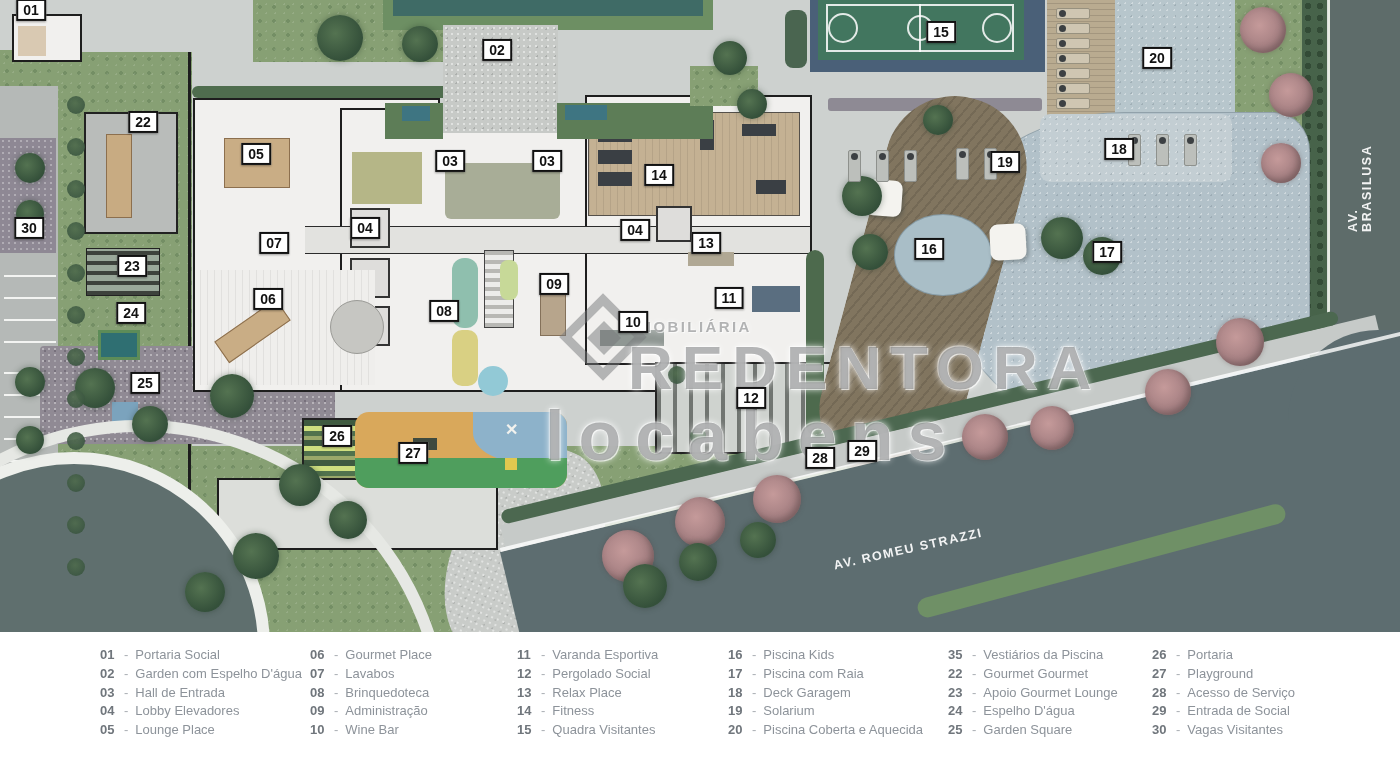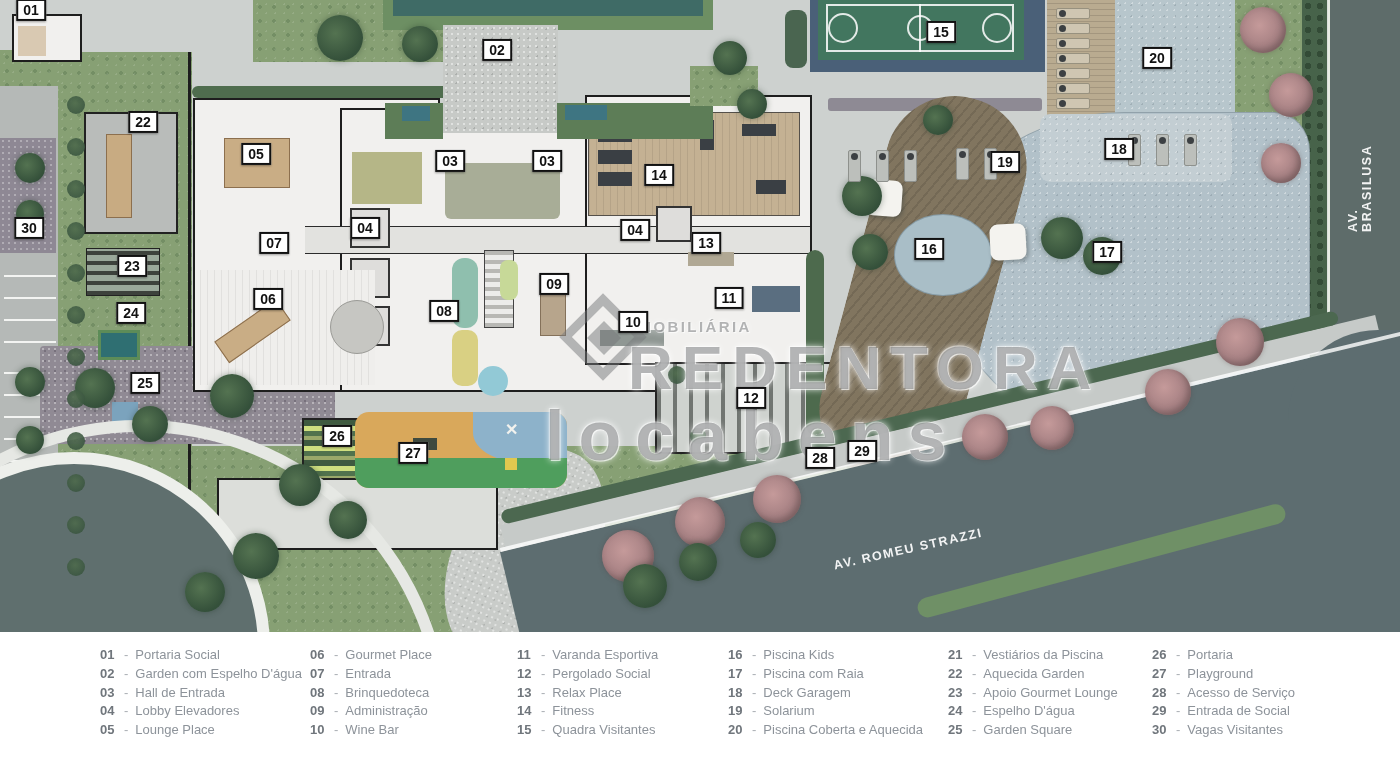--- a/index.html
+++ b/index.html
@@ -269,42 +269,42 @@
   <div class="legend">
       <div class="legend-col" style="left: 100px;">
         <div class="legend-item"><span class="lnum">01</span><span class="ldash">-</span><span class="llab">Portaria Social</span></div>
         <div class="legend-item"><span class="lnum">02</span><span class="ldash">-</span><span class="llab">Garden com Espelho D'água</span></div>
         <div class="legend-item"><span class="lnum">03</span><span class="ldash">-</span><span class="llab">Hall de Entrada</span></div>
         <div class="legend-item"><span class="lnum">04</span><span class="ldash">-</span><span class="llab">Lobby Elevadores</span></div>
         <div class="legend-item"><span class="lnum">05</span><span class="ldash">-</span><span class="llab">Lounge Place</span></div>
       </div>
       <div class="legend-col" style="left: 310px;">
         <div class="legend-item"><span class="lnum">06</span><span class="ldash">-</span><span class="llab">Gourmet Place</span></div>
-        <div class="legend-item"><span class="lnum">07</span><span class="ldash">-</span><span class="llab">Entrada</span></div>
+        <div class="legend-item"><span class="lnum">07</span><span class="ldash">-</span><span class="llab">Lavabos</span></div>
         <div class="legend-item"><span class="lnum">08</span><span class="ldash">-</span><span class="llab">Brinquedoteca</span></div>
         <div class="legend-item"><span class="lnum">09</span><span class="ldash">-</span><span class="llab">Administração</span></div>
         <div class="legend-item"><span class="lnum">10</span><span class="ldash">-</span><span class="llab">Wine Bar</span></div>
       </div>
       <div class="legend-col" style="left: 517px;">
         <div class="legend-item"><span class="lnum">11</span><span class="ldash">-</span><span class="llab">Varanda Esportiva</span></div>
         <div class="legend-item"><span class="lnum">12</span><span class="ldash">-</span><span class="llab">Pergolado Social</span></div>
         <div class="legend-item"><span class="lnum">13</span><span class="ldash">-</span><span class="llab">Relax Place</span></div>
         <div class="legend-item"><span class="lnum">14</span><span class="ldash">-</span><span class="llab">Fitness</span></div>
         <div class="legend-item"><span class="lnum">15</span><span class="ldash">-</span><span class="llab">Quadra Visitantes</span></div>
       </div>
       <div class="legend-col" style="left: 728px;">
         <div class="legend-item"><span class="lnum">16</span><span class="ldash">-</span><span class="llab">Piscina Kids</span></div>
         <div class="legend-item"><span class="lnum">17</span><span class="ldash">-</span><span class="llab">Piscina com Raia</span></div>
         <div class="legend-item"><span class="lnum">18</span><span class="ldash">-</span><span class="llab">Deck Garagem</span></div>
         <div class="legend-item"><span class="lnum">19</span><span class="ldash">-</span><span class="llab">Solarium</span></div>
         <div class="legend-item"><span class="lnum">20</span><span class="ldash">-</span><span class="llab">Piscina Coberta e Aquecida</span></div>
       </div>
       <div class="legend-col" style="left: 948px;">
-        <div class="legend-item"><span class="lnum">21</span><span class="ldash">-</span><span class="llab">Vestiários da Piscina</span></div>
-        <div class="legend-item"><span class="lnum">22</span><span class="ldash">-</span><span class="llab">Aquecida Garden</span></div>
+        <div class="legend-item"><span class="lnum">35</span><span class="ldash">-</span><span class="llab">Vestiários da Piscina</span></div>
+        <div class="legend-item"><span class="lnum">22</span><span class="ldash">-</span><span class="llab">Gourmet Gourmet</span></div>
         <div class="legend-item"><span class="lnum">23</span><span class="ldash">-</span><span class="llab">Apoio Gourmet Lounge</span></div>
         <div class="legend-item"><span class="lnum">24</span><span class="ldash">-</span><span class="llab">Espelho D'água</span></div>
         <div class="legend-item"><span class="lnum">25</span><span class="ldash">-</span><span class="llab">Garden Square</span></div>
       </div>
       <div class="legend-col" style="left: 1152px;">
         <div class="legend-item"><span class="lnum">26</span><span class="ldash">-</span><span class="llab">Portaria</span></div>
         <div class="legend-item"><span class="lnum">27</span><span class="ldash">-</span><span class="llab">Playground</span></div>
         <div class="legend-item"><span class="lnum">28</span><span class="ldash">-</span><span class="llab">Acesso de Serviço</span></div>
         <div class="legend-item"><span class="lnum">29</span><span class="ldash">-</span><span class="llab">Entrada de Social</span></div>
         <div class="legend-item"><span class="lnum">30</span><span class="ldash">-</span><span class="llab">Vagas Visitantes</span></div>

